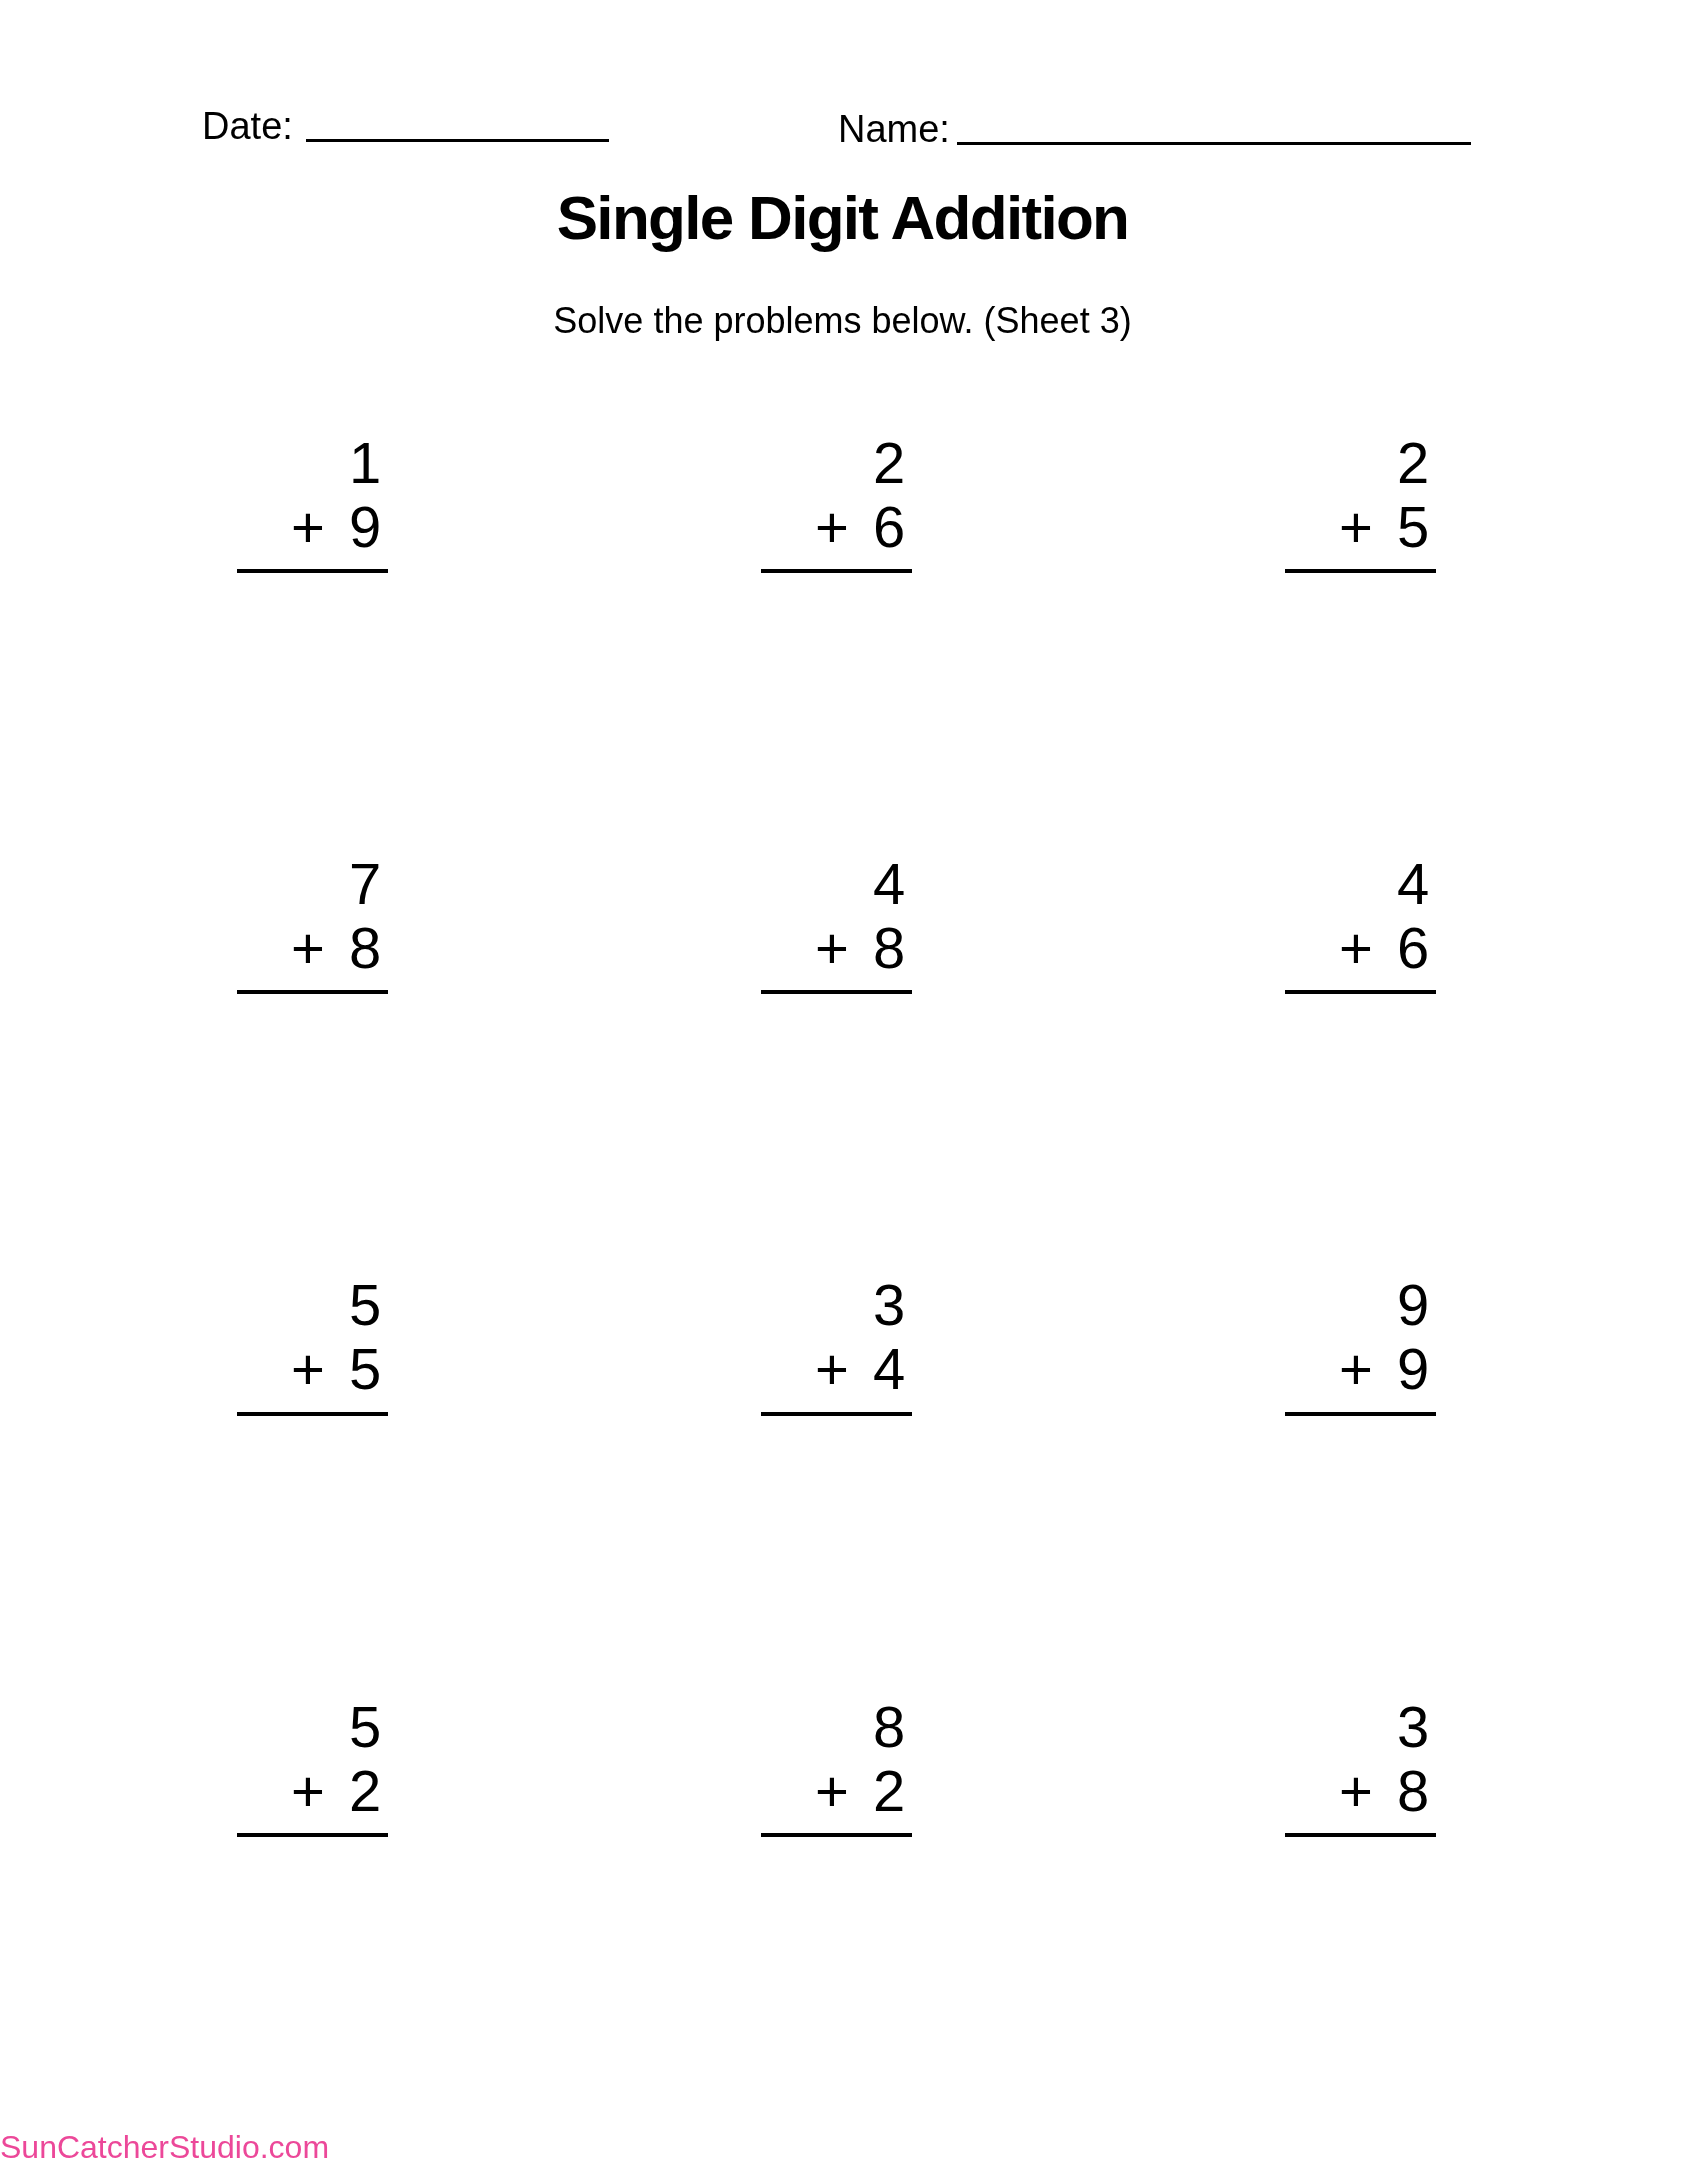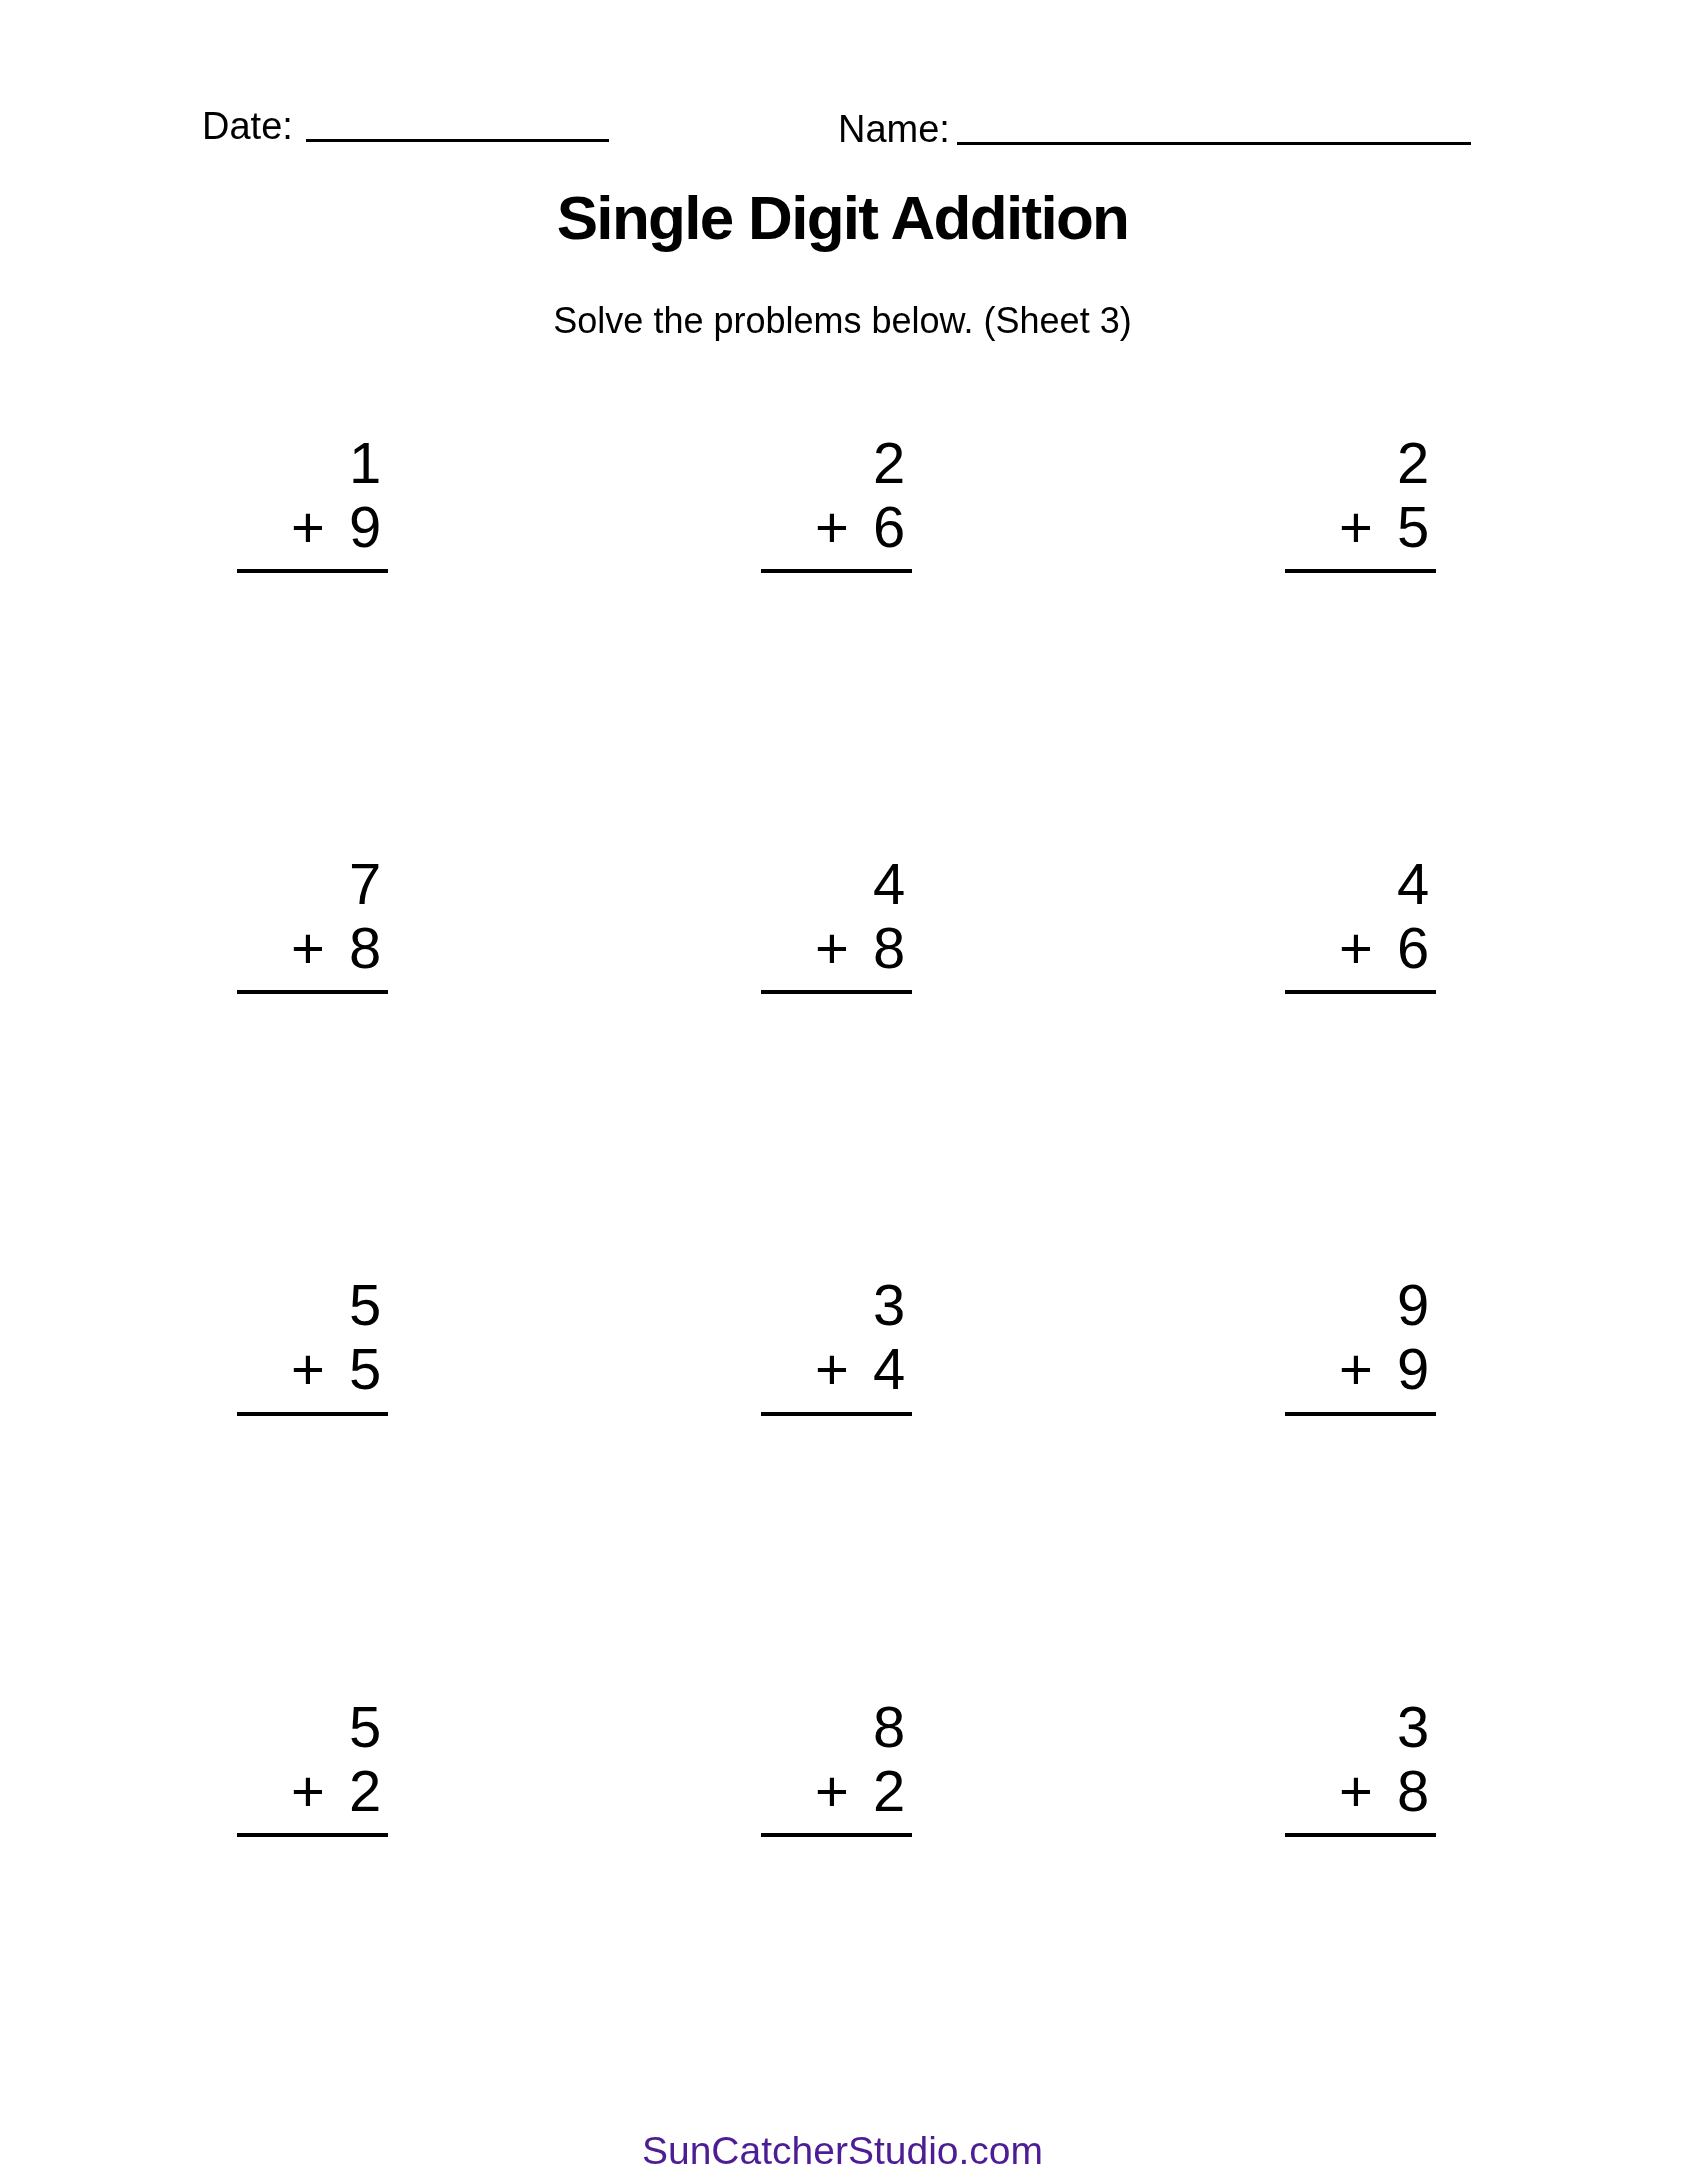--- a/index.html
+++ b/index.html
@@ -93,23 +93,22 @@
     border-top: 4.3px solid #000;
     margin-top: 10.2px;
   }
 
   
   .footer {
     position: absolute;
     top: 2130px;
     left: 0;
     width: 100%;
-    text-align: center;
-    font-size: 39px;
-    color: #4c1d95;
+    font-size: 32px;
+    color: #ec4899;
     line-height: 1.1;
   }
 </style>
 </head>
 <body>
 
 <div class="page">
 
   <div class="field-group date-group">
     <span class="field-label">Date:</span>

